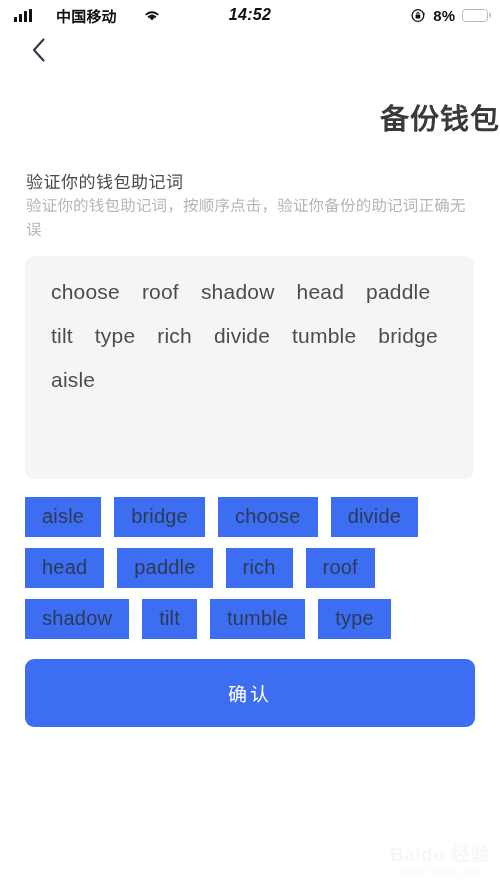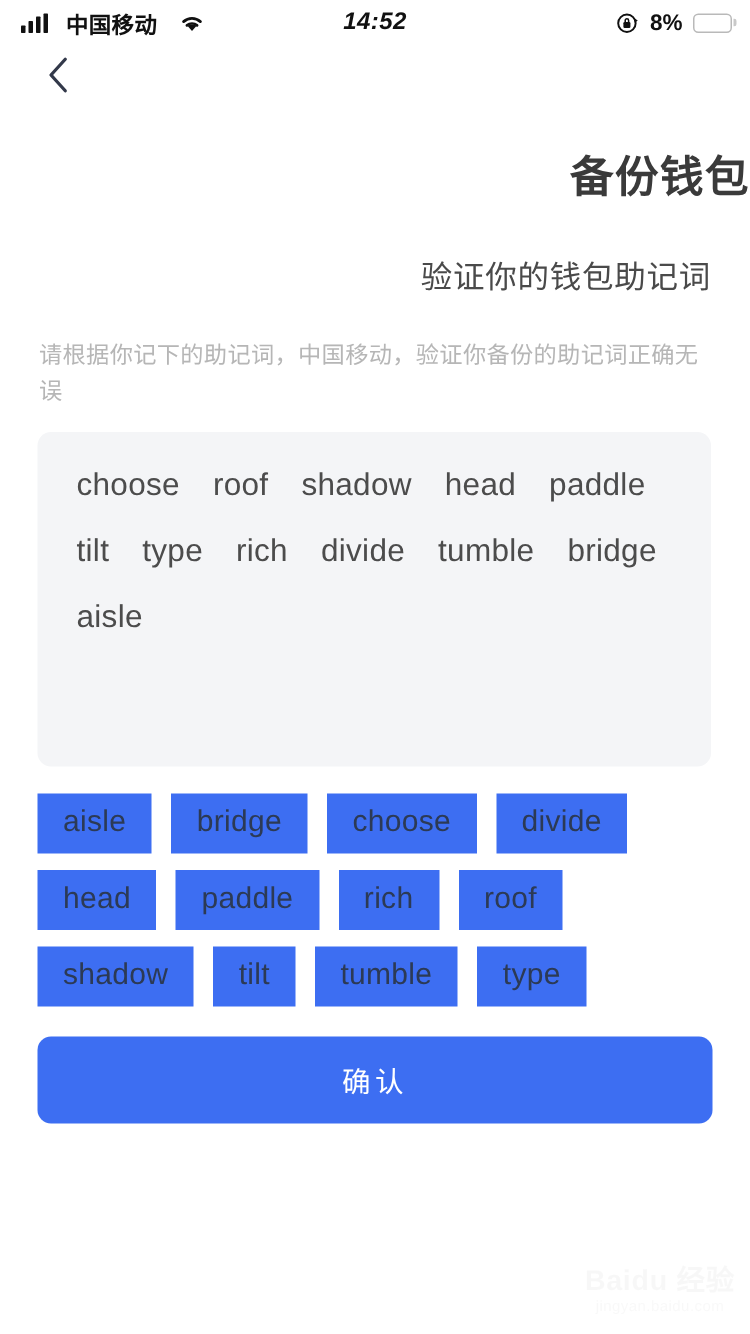--- a/index.html
+++ b/index.html
@@ -26,21 +26,21 @@
     padding: 0 12px 0 14px;
     box-sizing: border-box;
     font-size: 15px;
     font-weight: bold;
     color: #111111;
     position: relative;
   }
   .sb-left {
     display: flex;
     align-items: center;
-    gap: 12px;
+    gap: 24px;
   }
   .signal-bars {
     display: flex;
     align-items: flex-end;
     gap: 2px;
     height: 13px;
   }
   .signal-bars i {
     display: block;
     width: 3px;
@@ -145,25 +145,25 @@
     line-height: 1.25;
     text-align: right;
   }
 
   
   .intro {
     margin-top: 30px;
     padding: 0 26px;
   }
   .intro-title {
-    text-align: right;
-    font-size: 21px;
+    text-align: left;
+    font-size: 17px;
     color: #4a4a4a;
     letter-spacing: 0.5px;
-    margin-bottom: 28px;
+    margin-bottom: 1px;
   }
   .intro-desc {
     font-size: 15.5px;
     line-height: 1.55;
     color: #b6b6b6;
     text-align: left;
     letter-spacing: 0.2px;
   }
 
   
@@ -209,21 +209,21 @@
     font-family: inherit;
     letter-spacing: 0.2px;
   }
 
   
   .confirm-wrap {
     padding: 20px 25px 0 25px;
   }
   .confirm-btn {
     width: 100%;
-    height: 58px;
+    height: 68px;
     background: #3d6ef2;
     color: #ffffff;
     font-size: 19px;
     border: none;
     border-radius: 9px;
     cursor: pointer;
     font-family: inherit;
     letter-spacing: 3px;
   }
 
@@ -297,21 +297,21 @@
         <path d="M12.5 2.5 L3 13 L12.5 23.5" fill="none" stroke="#33394a" stroke-width="2.2" stroke-linecap="round" stroke-linejoin="round"></path>
       </svg>
     </span>
   </button>
 </div>
 
 <h1 class="page-title">备份钱包</h1>
 
 <div class="intro">
   <div class="intro-title">验证你的钱包助记词</div>
-  <div class="intro-desc">请根据你记下的助记词，中国移动，验证你备份的助记词正确无误</div>
+  <div class="intro-desc">验证你的钱包助记词，按顺序点击，验证你备份的助记词正确无误</div>
 </div>
 
 <div class="mnemonic-panel">
   <div class="mnemonic-words" id="mnemonic-words">
       <span class="mnemonic-word">choose</span>
       <span class="mnemonic-word">roof</span>
       <span class="mnemonic-word">shadow</span>
       <span class="mnemonic-word">head</span>
       <span class="mnemonic-word">paddle</span>
       <span class="mnemonic-word">tilt</span>

